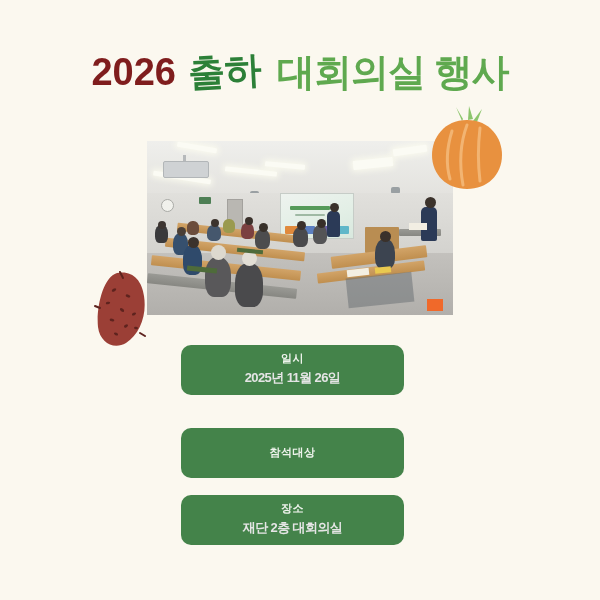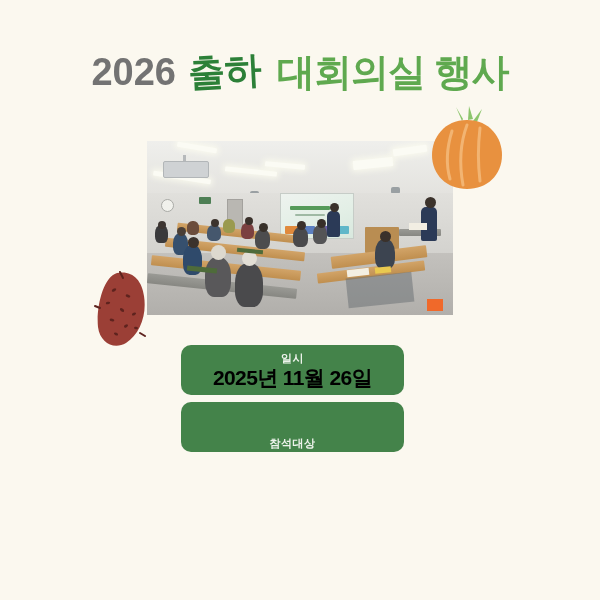--- a/index.html
+++ b/index.html
@@ -32,21 +32,21 @@
     font-size: 38px;
     font-weight: 700;
     letter-spacing: -0.5px;
     line-height: 46px;
   }
   .title-seg {
     display: inline-block;
     vertical-align: middle;
   }
   .t-year {
-    color: #737373;
+    color: #7f1d1d;
     font-size: 38px;
     font-weight: 700;
     letter-spacing: 0px;
   }
   .t-ship {
     color: #2C8038;
     font-size: 37px;
     font-weight: 800;
     margin-left: 12px;
     transform: rotate(-3deg);
@@ -180,37 +180,37 @@
     height: 50px;
     background: #44834A;
     border-radius: 10px;
     display: flex;
     flex-direction: column;
     align-items: center;
     justify-content: center;
     color: #ffffff;
   }
   #box-date  { top: 345px; }
-  #box-who   { top: 402px; justify-content: flex-end; }
+  #box-who   { top: 428px; }
   #box-place { top: 495px; }
 
   .info-label {
     font-size: 11px;
     font-weight: 700;
     letter-spacing: 0.5px;
     line-height: 13px;
     color: #eef3ec;
     margin-bottom: 2px;
   }
   .info-value {
-    font-size: 21px;
+    font-size: 13px;
     font-weight: 800;
     letter-spacing: -0.6px;
     line-height: 22px;
-    color: #000000;
+    color: #e5e5e5;
     white-space: nowrap;
   }
 </style>
 </head>
 <body>
 
 <div id="poster">
 
   <div id="title-row">
     <span class="title-seg t-year">2026</span><span class="title-seg t-ship">출하</span><span class="title-seg t-rest">대회의실 행사</span>
@@ -329,14 +329,18 @@
 
   <div class="info-box" id="box-date">
     <div class="info-label">일시</div>
     <div class="info-value">2025년 11월 26일</div>
   </div>
 
   <div class="info-box" id="box-who">
     <div class="info-label">참석대상</div>
   </div>
 
+  <div class="info-box" id="box-place">
+    <div class="info-label">장소</div>
+    <div class="info-value">재단 2층 대회의실</div>
+  </div>
 
 </div>
 
 </body></html>

